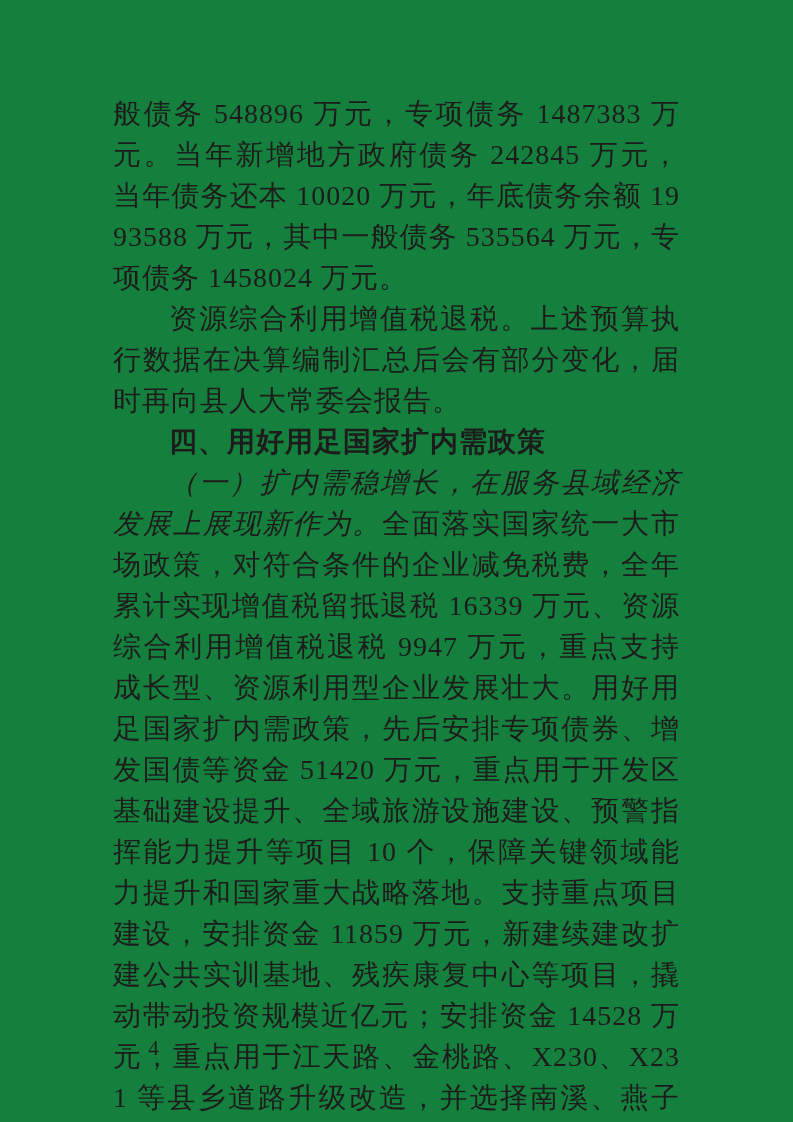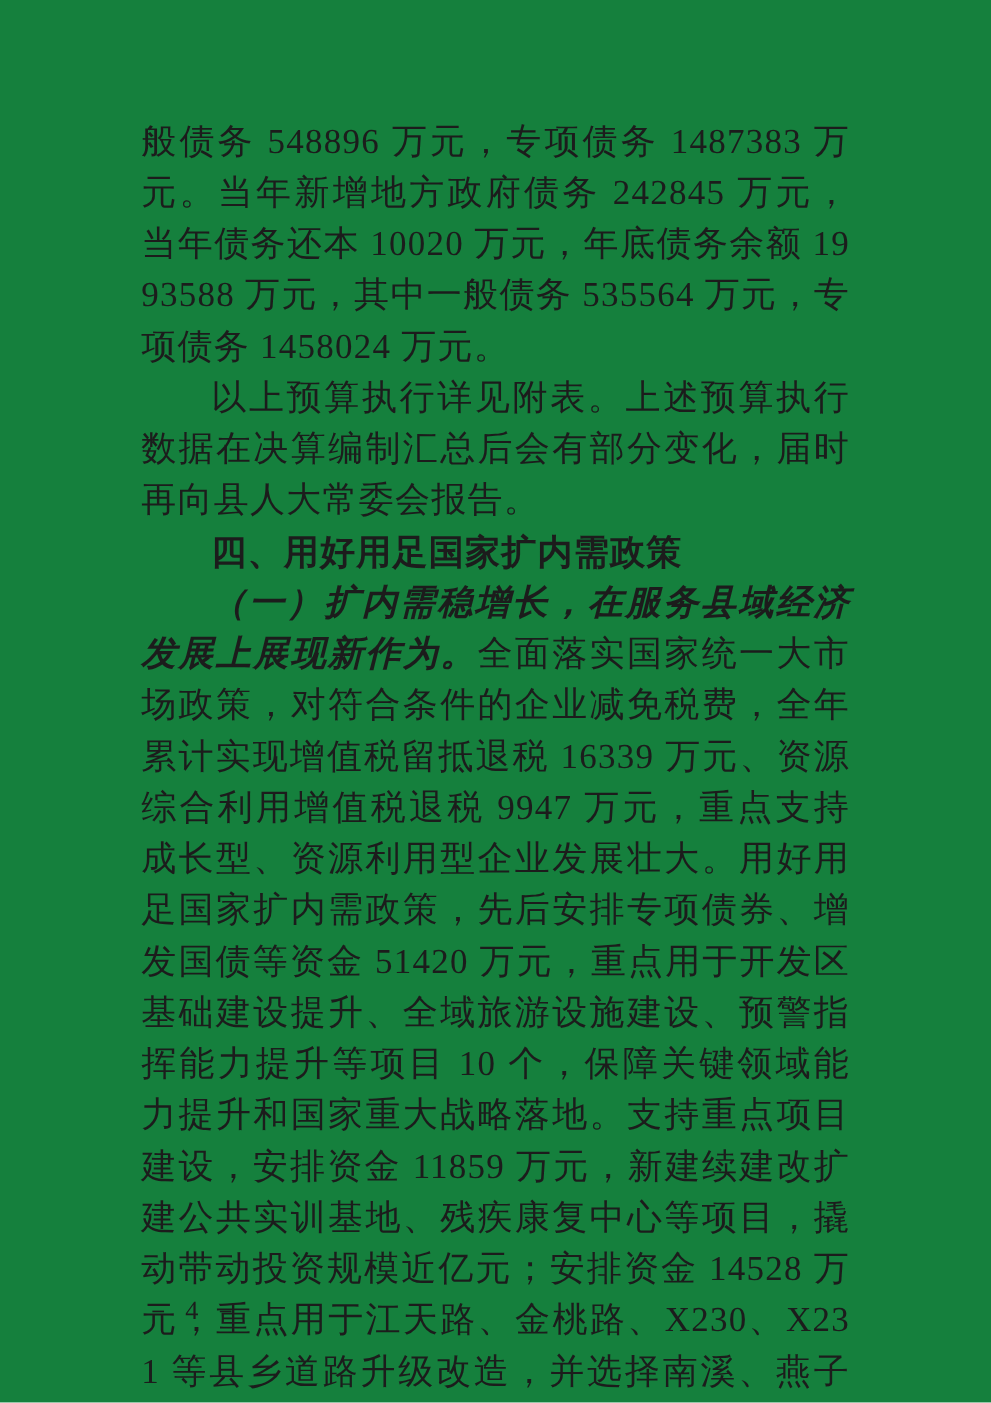--- a/index.html
+++ b/index.html
@@ -37,36 +37,36 @@
   .section-heading {
     margin: 0;
     font-family: "Liberation Sans", "DejaVu Sans", sans-serif;
     font-weight: bold;
     font-size: 28px;
     line-height: 41px;
     text-indent: 2em;
     letter-spacing: 1px;
   }
   .lead {
-    font-weight: bold;
+    font-weight: normal;
     font-style: italic;
   }
   .page-number {
     position: absolute;
     left: 116px;
     top: 1034px;
     font-size: 21px;
     letter-spacing: 3px;
     color: #1c1c1c;
   }
 </style>
 </head>
 <body>
 
 <div class="page">
   <div class="content">
     <p class="body-text no-indent">般债务 548896 万元，专项债务 1487383 万元。当年新增地方政府债务 242845 万元，当年债务还本 10020 万元，年底债务余额 1993588 万元，其中一般债务 535564 万元，专项债务 1458024 万元。</p>
-    <p class="body-text indent">以上预算执行详见附表。上述预算执行数据在决算编制汇总后会有部分变化，届时再向县人大常委会报告。</p>
+    <p class="body-text indent">资源综合利用增值税退税。上述预算执行数据在决算编制汇总后会有部分变化，届时再向县人大常委会报告。</p>
     <h2 class="section-heading">四、用好用足国家扩内需政策</h2>
     <p class="body-text indent"><span class="lead">（一）扩内需稳增长，在服务县域经济发展上展现新作为。</span><span>全面落实国家统一大市场政策，对符合条件的企业减免税费，全年累计实现增值税留抵退税 16339 万元、资源综合利用增值税退税 9947 万元，重点支持成长型、资源利用型企业发展壮大。用好用足国家扩内需政策，先后安排专项债券、增发国债等资金 51420 万元，重点用于开发区基础建设提升、全域旅游设施建设、预警指挥能力提升等项目 10 个，保障关键领域能力提升和国家重大战略落地。支持重点项目建设，安排资金 11859 万元，新建续建改扩建公共实训基地、残疾康复中心等项目，撬动带动投资规模近亿元；安排资金 14528 万元，重点用于江天路、金桃路、X230、X231 等县乡道路升级改造，并选择南溪、燕子河等乡镇实施农村公路“户户通”试点，全县交通状况进一步改善。支持发展重点产业，安排资金 11215 万元，用于钼矿开发规划设计、道路拓宽、征地搬迁等前期工作，金寨钼产业已列为全省重点项目，即将成为全县支柱产业。深入实施提振消费专项行动，为鸿路</span></p>
   </div>
   <div class="page-number">－ 4 －</div>
 </div>
 
 </body></html>

